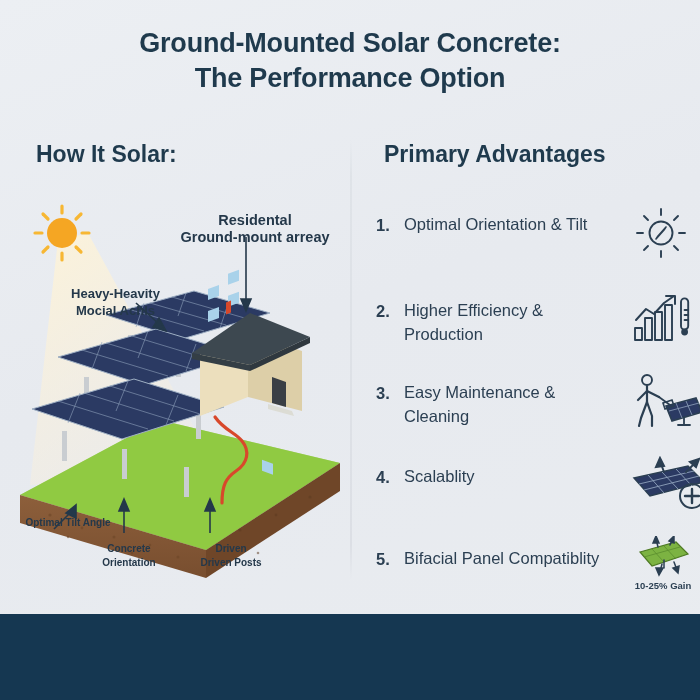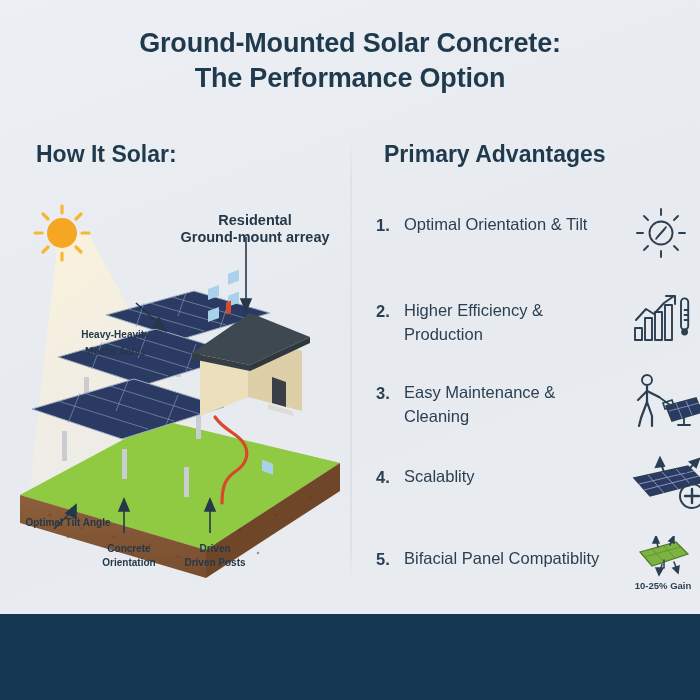--- a/index.html
+++ b/index.html
@@ -70,35 +70,34 @@
     text-align: center;
     line-height: 17px;
     white-space: nowrap;
   }
   #lbl-array {
     left: 160px; top: 212px; width: 190px;
     font-size: 14.5px;
   }
   #lbl-mocial {
     left: 48px; top: 285px; width: 135px;
-    font-size: 10px;
-    margin-top: 41px;
+    font-size: 13px;
   }
   .small-callout {
     position: absolute;
     font-weight: bold;
     color: #24384a;
     text-align: center;
     line-height: 14px;
     font-size: 10px;
     white-space: nowrap;
   }
   #lbl-tilt  { left: 16px;  top: 516px; width: 104px; }
   #lbl-conc  { left: 88px;  top: 542px; width: 82px;  }
-  #lbl-posts { left: 176px; top: 542px; width: 78px;  }
+  #lbl-posts { left: 192px; top: 542px; width: 78px;  }
 
   
   #adv-list {
     position: absolute;
     left: 376px; top: 212px;
     width: 316px;
   }
   .adv-item {
     position: relative;
     display: flex;

